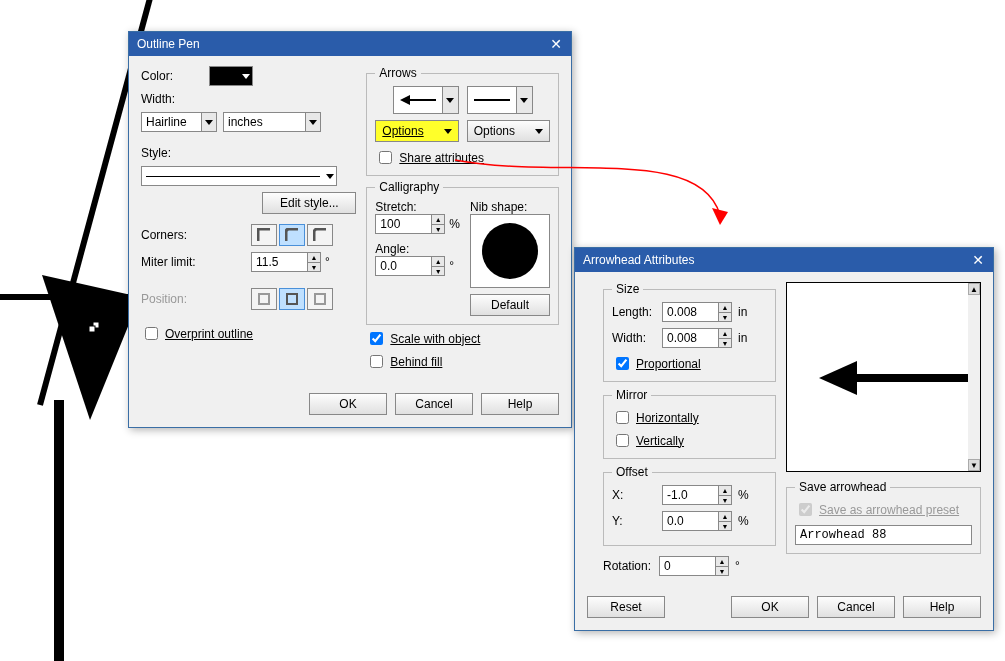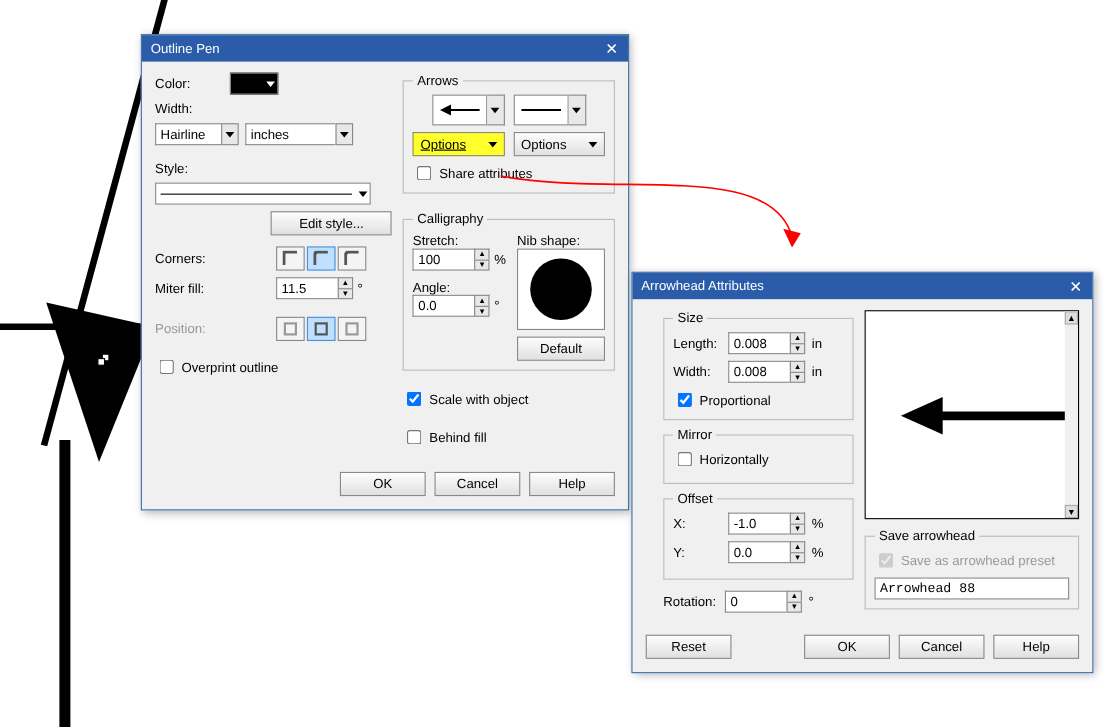--- a/index.html
+++ b/index.html
@@ -20,21 +20,21 @@
   .combo .btn-drop { width: 16px; height: 20px; border: 1px solid #888; background: #e8e8e8; display: flex; align-items: center; justify-content: center; }
   .combo .btn-drop .tri { width: 0; height: 0; border-left: 4px solid transparent; border-right: 4px solid transparent; border-top: 5px solid #000; }
   .btn { height: 22px; border: 1px solid #888; background: linear-gradient(#fdfdfd,#e0e0e0); padding: 0 10px; cursor: pointer; display: inline-flex; align-items: center; justify-content: center; }
   .btn-wide { width: 78px; }
   fieldset { border: 1px solid #bbb; padding: 6px 8px 8px 8px; margin: 0; }
   fieldset > legend { padding: 0 4px; }
   .toggle-group { display: inline-flex; }
   .toggle { width: 26px; height: 22px; border: 1px solid #888; background: #f4f4f4; display: flex; align-items: center; justify-content: center; margin-right: 2px; cursor: pointer; }
   .toggle.sel { background: #bfe0ff; border-color: #4a90d9; }
   .toggle svg { display: block; }
-  .chk { display: inline-flex; align-items: center; gap: 4px; }
+  .chk { display: inline-flex; align-items: center; gap: 4px; text-decoration: underline; }
   .chk input { width: 13px; height: 13px; }
   .spin { display: inline-flex; }
   .spin input { width: 56px; border-right: none; }
   .spin .spinbtns { display: flex; flex-direction: column; width: 14px; }
   .spin .spinbtns div { height: 10px; border: 1px solid #888; background: #e8e8e8; display: flex; align-items: center; justify-content: center; font-size: 7px; line-height: 1; }
   .spin .spinbtns div:first-child { border-bottom: none; }
   .footer-btns { display: flex; justify-content: flex-end; gap: 8px; margin-top: 10px; }
   .highlighted { background: #ffff2a !important; }
   .disabled-lbl { color: #999; }
   
@@ -97,21 +97,21 @@
       <div class="row">
           <span class="lbl">Style:</span>
         </div>
       <div class="row">
         <div class="ddl" style="width:196px; padding-left:4px; justify-content:space-between;">
           <span style="flex:1; height:1px; background:#000; margin-right:6px;"></span>
             <span class="tri"></span>
         </div>
       </div>
       <div class="row" style="justify-content:flex-end;">
-        <button class="btn" style="width:110px">Edit style...</button>
+        <button class="btn" style="width:94px">Edit style...</button>
       </div>
       <div style="height:4px"></div>
       <div class="row">
         <span class="lbl" style="min-width:110px">Corners:</span>
         <div class="toggle-group">
           <div class="toggle">
               <svg width="14" height="14">
                 <path d="M1 13 L1 1 L13 1" fill="none" stroke="#555" stroke-width="3"></path>
               </svg>
             </div>
@@ -121,21 +121,21 @@
               </svg>
             </div>
           <div class="toggle">
               <svg width="14" height="14">
                 <path d="M1 13 L1 3 L3 1 L13 1" fill="none" stroke="#555" stroke-width="3"></path>
               </svg>
             </div>
         </div>
       </div>
       <div class="row">
-        <span class="lbl" style="min-width:110px">Miter fill:</span>
+        <span class="lbl" style="min-width:110px">Miter limit:</span>
         <div class="spin">
           <input type="text" value="11.5" style="">
           <div class="spinbtns">
               <div>▲</div>
               <div>▼</div>
             </div>
         </div>
         <span style="margin-left:4px">°</span>
       </div>
       <div style="height:10px"></div>
@@ -159,21 +159,21 @@
             </div>
         </div>
       </div>
       <div style="height:8px"></div>
       <label class="chk">
         <input type="checkbox" style="">
         <span>Overprint outline</span>
       </label>
     </div>
 
-    <div style="flex:1; display:flex; flex-direction:column; gap:16px;">
+    <div style="flex:1; display:flex; flex-direction:column; gap:4px;">
       <fieldset>
         <legend>Arrows</legend>
         <div style="display:flex; gap:8px; justify-content:center; margin-bottom:6px;">
           <div class="arrow-preview-group">
             <div class="arrow-preview">
                 <svg width="40" height="12">
                   <line x1="38" y1="6" x2="8" y2="6" stroke="#000" stroke-width="2"></line>
                   <polygon points="2,6 12,1 12,11" fill="#000"></polygon>
                 </svg>
               </div>
@@ -306,20 +306,24 @@
             <input type="checkbox" checked="" style="">
             <span>Proportional</span>
           </label>
         </fieldset>
         <fieldset>
           <legend>Mirror</legend>
           <label class="chk" style="display:flex;margin-bottom:4px">
             <input type="checkbox" style="">
             <span>Horizontally</span>
           </label>
+          <label class="chk" style="display:flex">
+            <input type="checkbox" style="">
+            <span>Vertically</span>
+          </label>
         </fieldset>
         <fieldset>
           <legend>Offset</legend>
           <div class="row">
             <span style="width:50px">X:</span>
             <div class="spin">
               <input type="text" value="-1.0" style="">
               <div class="spinbtns">
                   <div>▲</div>
                   <div>▼</div>

